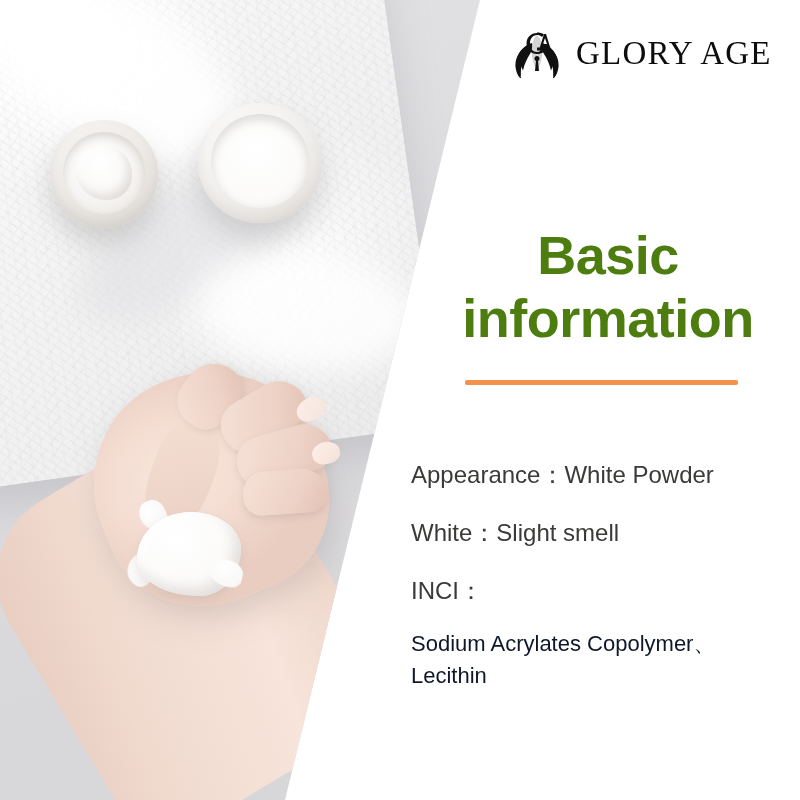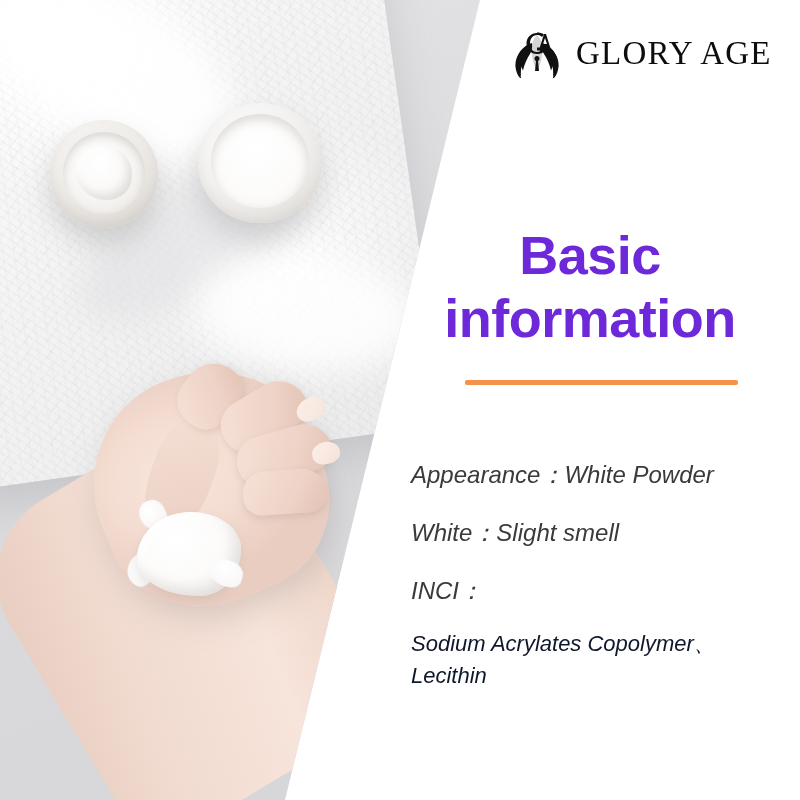--- a/index.html
+++ b/index.html
@@ -248,48 +248,47 @@
     font-family: "Liberation Serif", serif;
     font-size: 33px;
     letter-spacing: 1.2px;
     color: #0d0d0d;
     white-space: nowrap;
   }
 
   
   .headline {
     position: absolute;
-    left: 10px;
+    left: 28px;
     top: 224px;
     width: 380px;
     text-align: center;
     font-size: 54px;
     font-weight: bold;
     line-height: 1.16;
     letter-spacing: -0.5px;
-    color: #6d28d9;
+    color: #4d7c0f;
   }
 
   
   .rule {
     position: absolute;
     left: 75px;
     top: 380px;
     width: 273px;
     height: 5px;
     border-radius: 2px;
   }
 
   
   .specs {
     position: absolute;
     left: 21px;
     top: 460px;
     width: 380px;
-    font-style: italic;
   }
   .spec-line {
     font-size: 24px;
     color: #3a3a38;
     line-height: 1.25;
     margin-bottom: 28px;
     white-space: nowrap;
   }
   .spec-line.inci-head { margin-bottom: 22px; }
   .inci-value {

